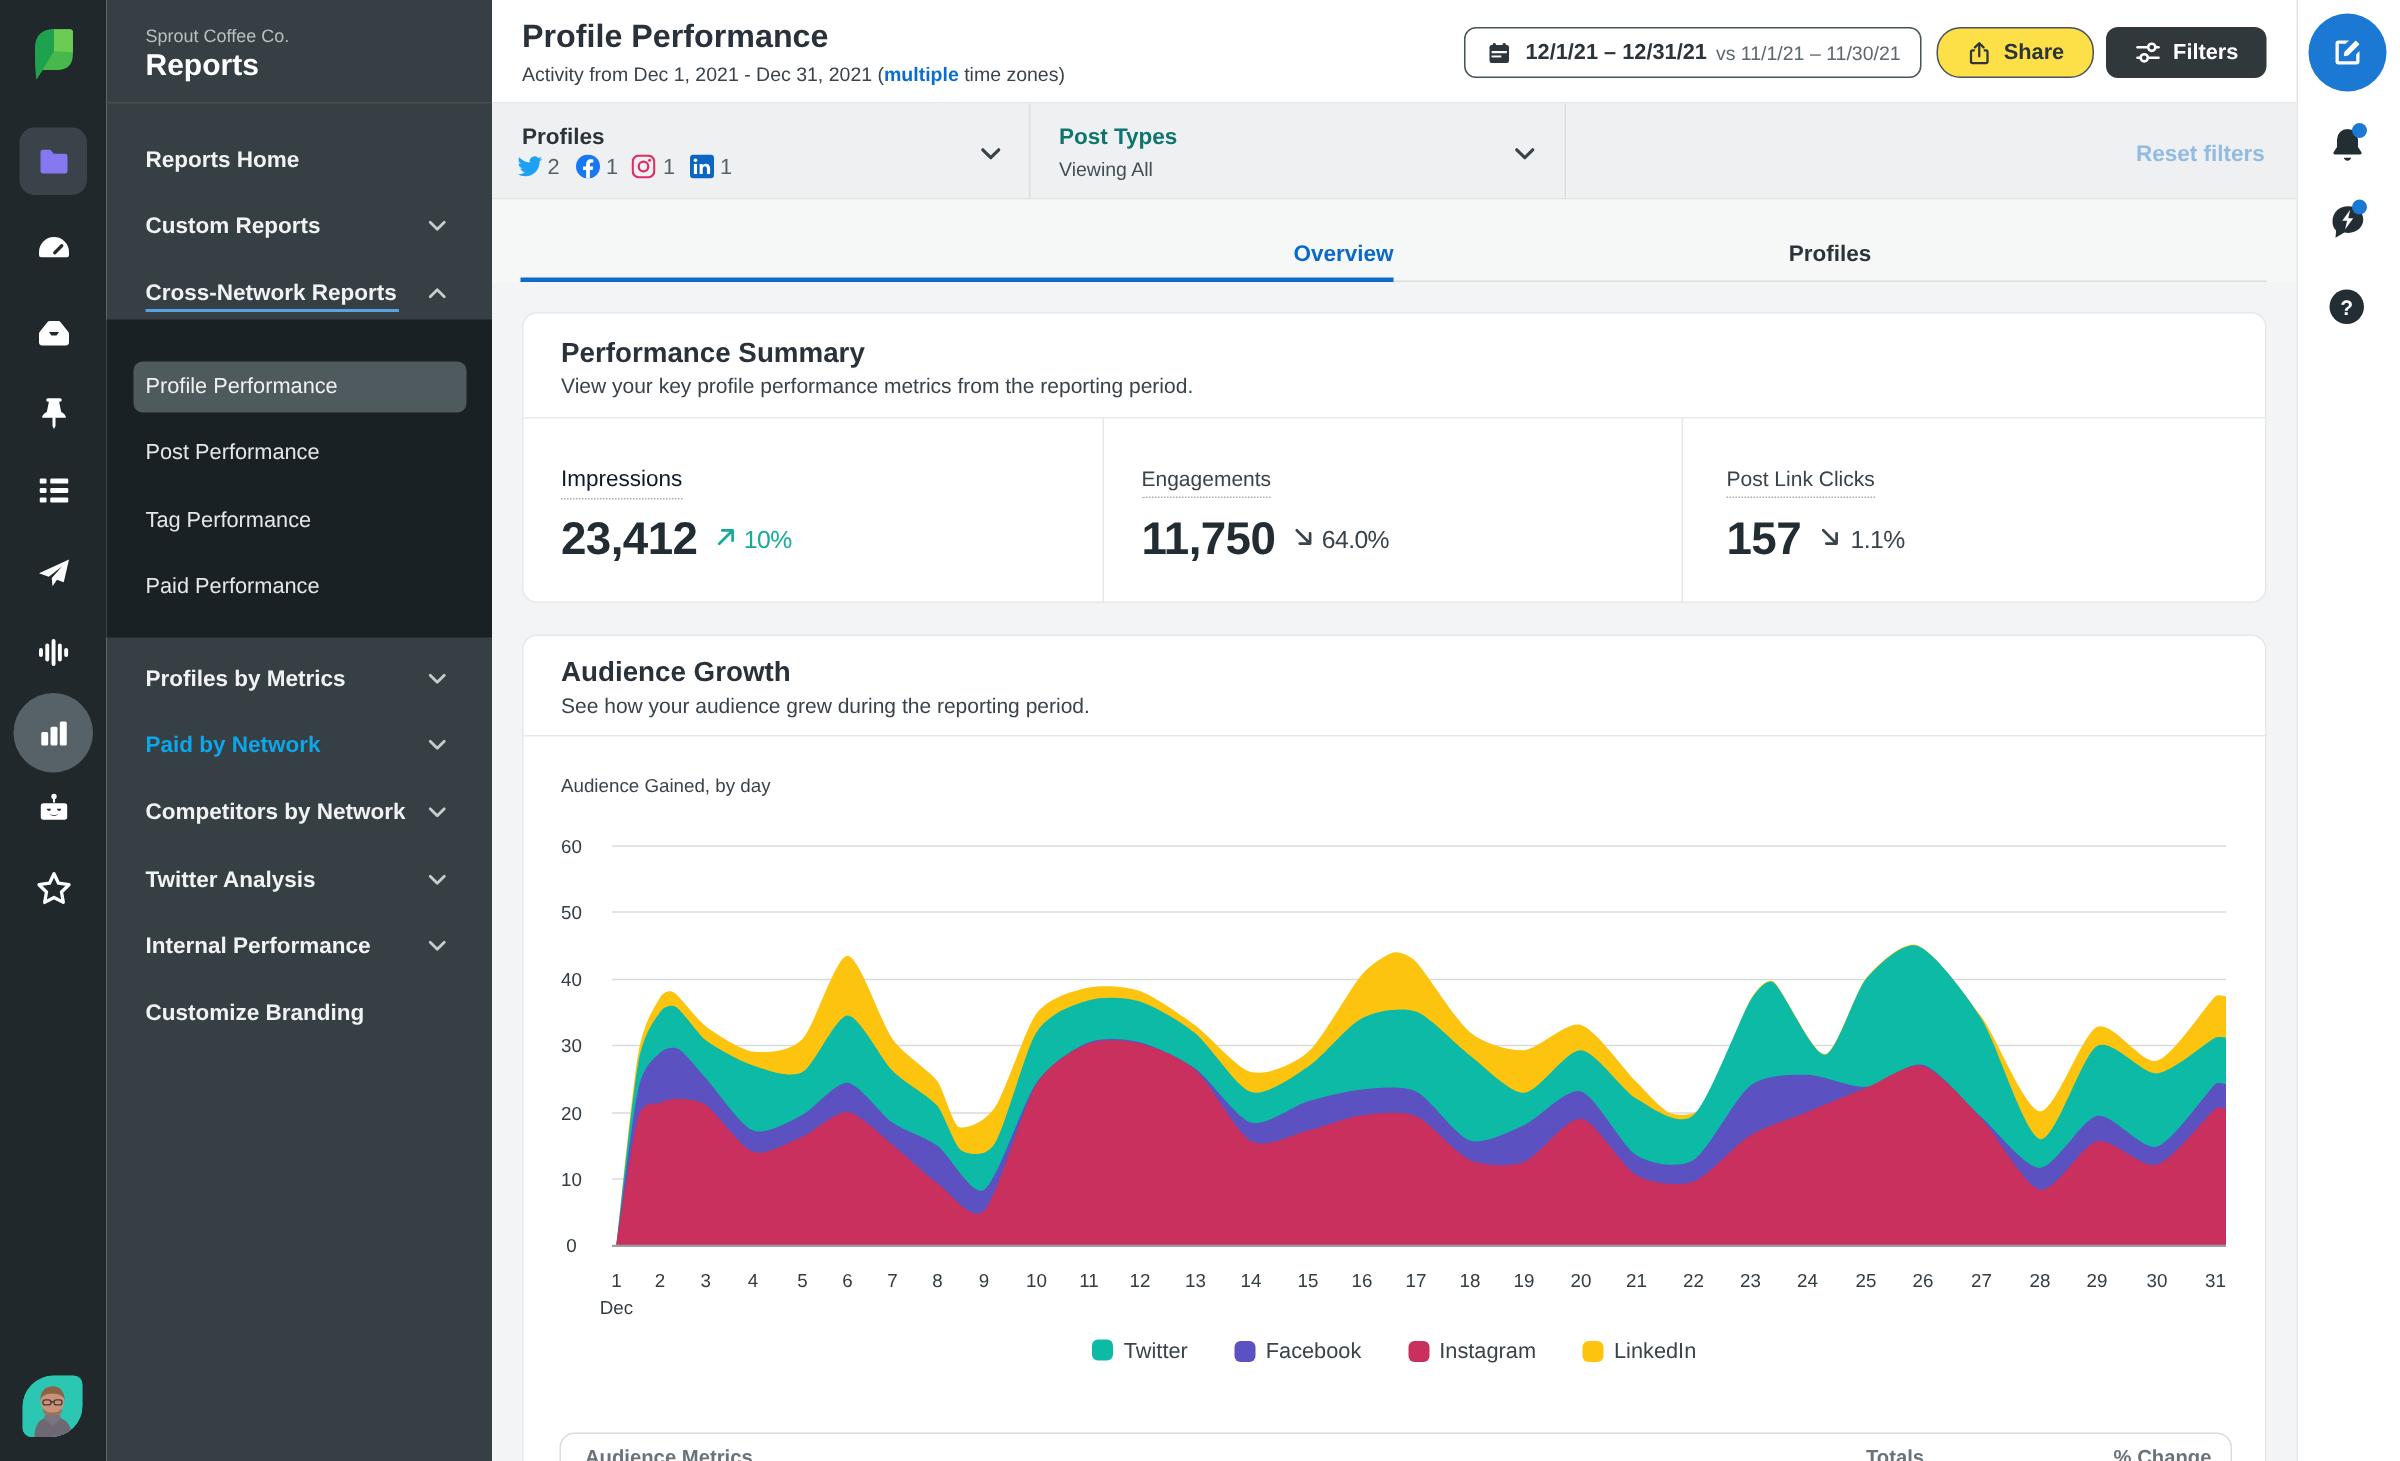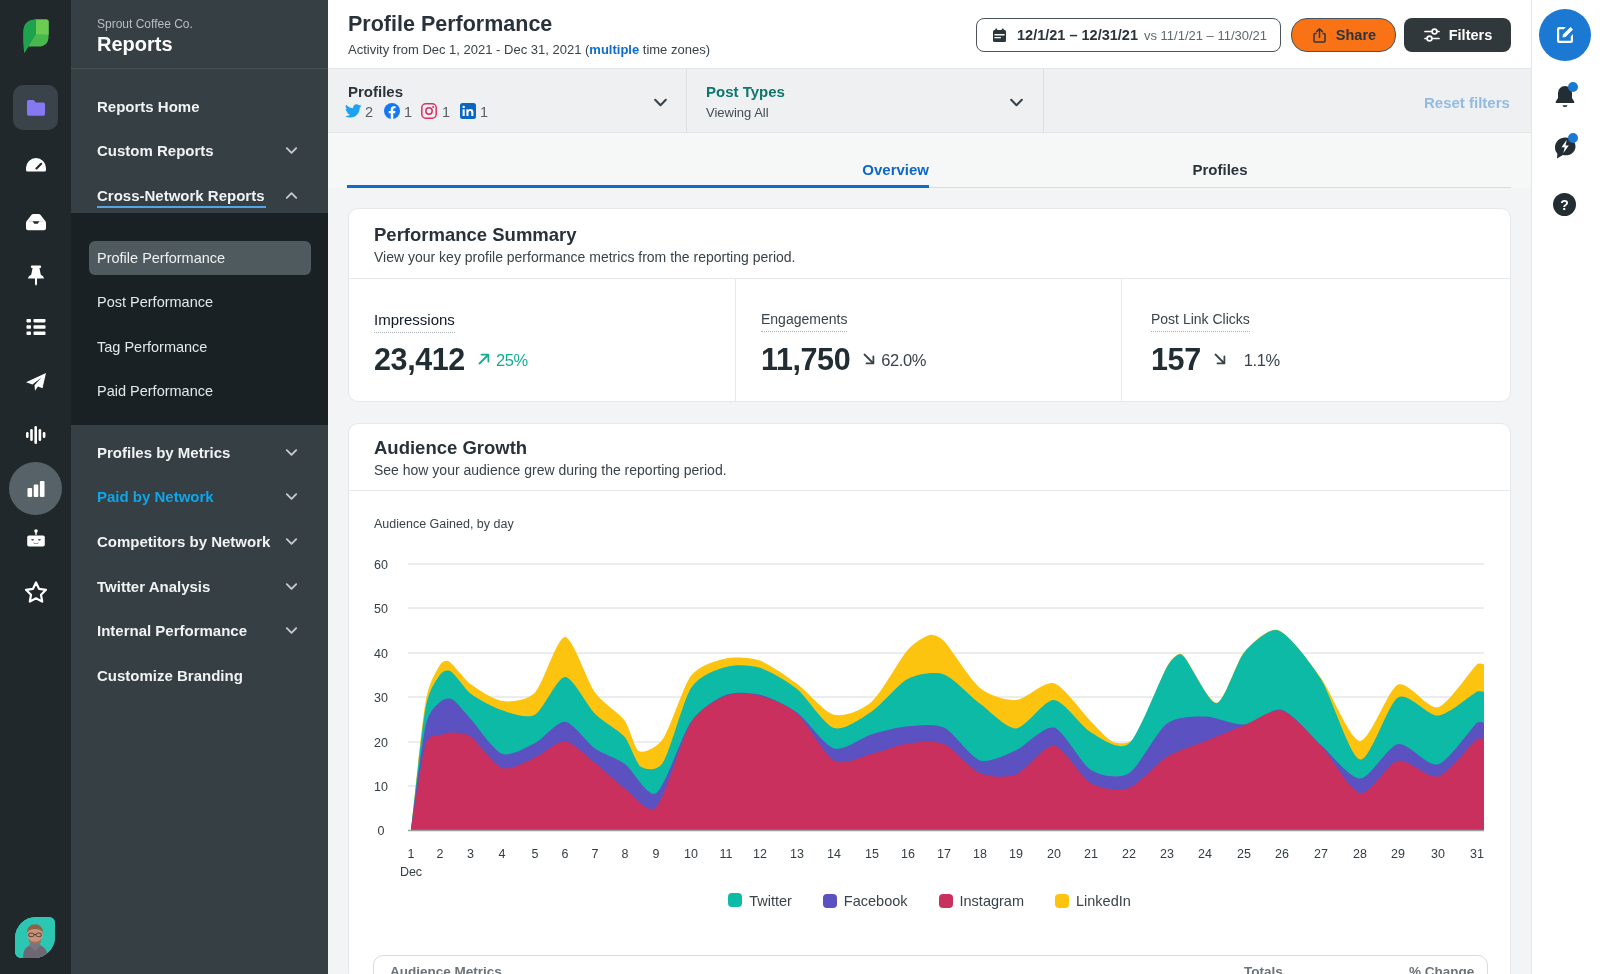--- a/index.html
+++ b/index.html
@@ -133,21 +133,21 @@
 <svg width="17" height="17" viewBox="0 0 17 17">
       <path d="M2 4.5 a1.5 1.5 0 0 1 1.5 -1.5 h10 a1.5 1.5 0 0 1 1.5 1.5 v9 a1.5 1.5 0 0 1 -1.5 1.5 h-10 a1.5 1.5 0 0 1 -1.5 -1.5 Z" fill="#2c363c"></path>
       <rect x="4.2" y="1.6" width="2" height="3" rx="0.9" fill="#2c363c"></rect>
       <rect x="10.8" y="1.6" width="2" height="3" rx="0.9" fill="#2c363c"></rect>
       <rect x="3.4" y="7" width="10.2" height="1.5" fill="#f7f8f8"></rect>
       <rect x="3.4" y="10" width="6.5" height="1.3" fill="#f7f8f8"></rect>
     </svg>
     <span style="font-size:14.5px;font-weight:bold;margin-left:9px">12/1/21 – 12/31/21</span>
     <span style="font-size:13px;color:#5d686e;margin-left:6px">vs 11/1/21 – 11/30/21</span>
   </div>
-<div class="abs" style="left:1291px;top:18px;width:105px;height:34px;border:1.5px solid #49545a;border-radius:16px;background:#f97316;display:flex;align-items:center;justify-content:center;gap:8px">
+<div class="abs" style="left:1291px;top:18px;width:105px;height:34px;border:1.5px solid #49545a;border-radius:16px;background:#fde047;display:flex;align-items:center;justify-content:center;gap:8px">
 <svg width="17" height="17" viewBox="0 0 17 17">
       <g fill="none" stroke="#2c363c" stroke-width="1.5">
         <path d="M5.5 6.5 H4 a1 1 0 0 0 -1 1 V14 a1 1 0 0 0 1 1 h9 a1 1 0 0 0 1 -1 V7.5 a1 1 0 0 0 -1 -1 H11.5"></path>
         <path d="M8.5 10.5 V2.2" stroke-linecap="round"></path>
         <path d="M5.6 4.6 L8.5 1.8 L11.4 4.6" stroke-linecap="round" stroke-linejoin="round" fill="none"></path>
       </g>
     </svg>
     <span style="font-size:14.5px;font-weight:bold">Share</span>
   </div>
 <div class="abs" style="left:1404px;top:18px;width:107px;height:34px;border-radius:8px;background:#30383c;display:flex;align-items:center;justify-content:center;gap:8px">
@@ -203,29 +203,29 @@
 <div class="abs" style="left:347px;top:185px;width:582px;height:3px;background:#0d6cc9"></div>
 <div class="abs" style="left:348px;top:208px;width:1163px;height:194px;background:#fff;border:1px solid #e6e8e9;border-radius:10px"></div>
 <div class="abs" style="left:374px;top:224px;font-size:18.5px;font-weight:bold;color:#29323a">Performance Summary</div>
 <div class="abs" style="left:374px;top:249px;font-size:14px;color:#39434a">View your key profile performance metrics from the reporting period.</div>
 <div class="abs" style="left:349px;top:278px;width:1161px;height:1px;background:#e6e8e9"></div>
 <div class="abs" style="left:735px;top:279px;width:1px;height:123px;background:#e6e8e9"></div>
 <div class="abs" style="left:1121px;top:279px;width:1px;height:123px;background:#e6e8e9"></div>
 <div class="abs" style="left:374px;top:311px;font-size:15px;color:#0f172a;border-bottom:1.5px dotted #a6adb0;padding-bottom:4px">Impressions</div>
 <div class="abs" style="left:374px;top:338px;font-size:30.5px;font-weight:bold;color:#222d33;letter-spacing:-0.4px">23,412<span style="display:inline-block;margin-left:12px;vertical-align:4px"><svg width="14" height="14" viewBox="0 0 14 14">
         <path d="M2.5 11.5 L11 3 M4.5 2.6 H11.4 V9.5" fill="none" stroke="#14ab97" stroke-width="1.8" stroke-linecap="round" stroke-linejoin="round"></path>
-      </svg></span><span style="font-size:16.5px;font-weight:normal;color:#14ab97;margin-left:5px;vertical-align:4px">25%</span></div>
+      </svg></span><span style="font-size:16.5px;font-weight:normal;color:#14ab97;margin-left:5px;vertical-align:4px">10%</span></div>
 <div class="abs" style="left:761px;top:311px;font-size:14px;color:#39434a;border-bottom:1.5px dotted #a6adb0;padding-bottom:4px">Engagements</div>
 <div class="abs" style="left:761px;top:338px;font-size:30.5px;font-weight:bold;color:#222d33;letter-spacing:-0.4px">11,750<span style="display:inline-block;margin-left:12px;vertical-align:4px"><svg width="14" height="14" viewBox="0 0 14 14">
         <path d="M2.5 2.5 L11 11 M4.5 11.4 H11.4 V4.5" fill="none" stroke="#3a454b" stroke-width="1.8" stroke-linecap="round" stroke-linejoin="round"></path>
-      </svg></span><span style="font-size:16.5px;font-weight:normal;color:#39434a;margin-left:5px;vertical-align:4px">62.0%</span></div>
+      </svg></span><span style="font-size:16.5px;font-weight:normal;color:#39434a;margin-left:5px;vertical-align:4px">64.0%</span></div>
 <div class="abs" style="left:1151px;top:311px;font-size:14px;color:#39434a;border-bottom:1.5px dotted #a6adb0;padding-bottom:4px">Post Link Clicks</div>
 <div class="abs" style="left:1151px;top:338px;font-size:30.5px;font-weight:bold;color:#222d33;letter-spacing:-0.4px">157<span style="display:inline-block;margin-left:12px;vertical-align:4px"><svg width="14" height="14" viewBox="0 0 14 14">
         <path d="M2.5 2.5 L11 11 M4.5 11.4 H11.4 V4.5" fill="none" stroke="#3a454b" stroke-width="1.8" stroke-linecap="round" stroke-linejoin="round"></path>
-      </svg></span><span style="font-size:16.5px;font-weight:normal;color:#39434a;margin-left:17px;vertical-align:4px">1.1%</span></div>
+      </svg></span><span style="font-size:16.5px;font-weight:normal;color:#39434a;margin-left:7px;vertical-align:4px">1.1%</span></div>
 <div class="abs" style="left:348px;top:423px;width:1163px;height:560px;background:#fff;border:1px solid #e6e8e9;border-radius:10px"></div>
 <div class="abs" style="left:374px;top:437px;font-size:18.5px;font-weight:bold;color:#29323a">Audience Growth</div>
 <div class="abs" style="left:374px;top:462px;font-size:14px;color:#39434a">See how your audience grew during the reporting period.</div>
 <div class="abs" style="left:349px;top:490px;width:1161px;height:1px;background:#e6e8e9"></div>
 <div class="abs" style="left:374px;top:517px;font-size:12.5px;color:#39434a">Audience Gained, by day</div>
 <svg class="abs" style="left:348px;top:540px" width="1163" height="345" viewBox="348 540 1163 345">
     <line x1="408" y1="564" x2="1484" y2="564" stroke="#d8dadb" stroke-width="1"></line>
     <line x1="408" y1="608" x2="1484" y2="608" stroke="#d8dadb" stroke-width="1"></line>
     <line x1="408" y1="653" x2="1484" y2="653" stroke="#d8dadb" stroke-width="1"></line>
     <line x1="408" y1="697" x2="1484" y2="697" stroke="#d8dadb" stroke-width="1"></line>

